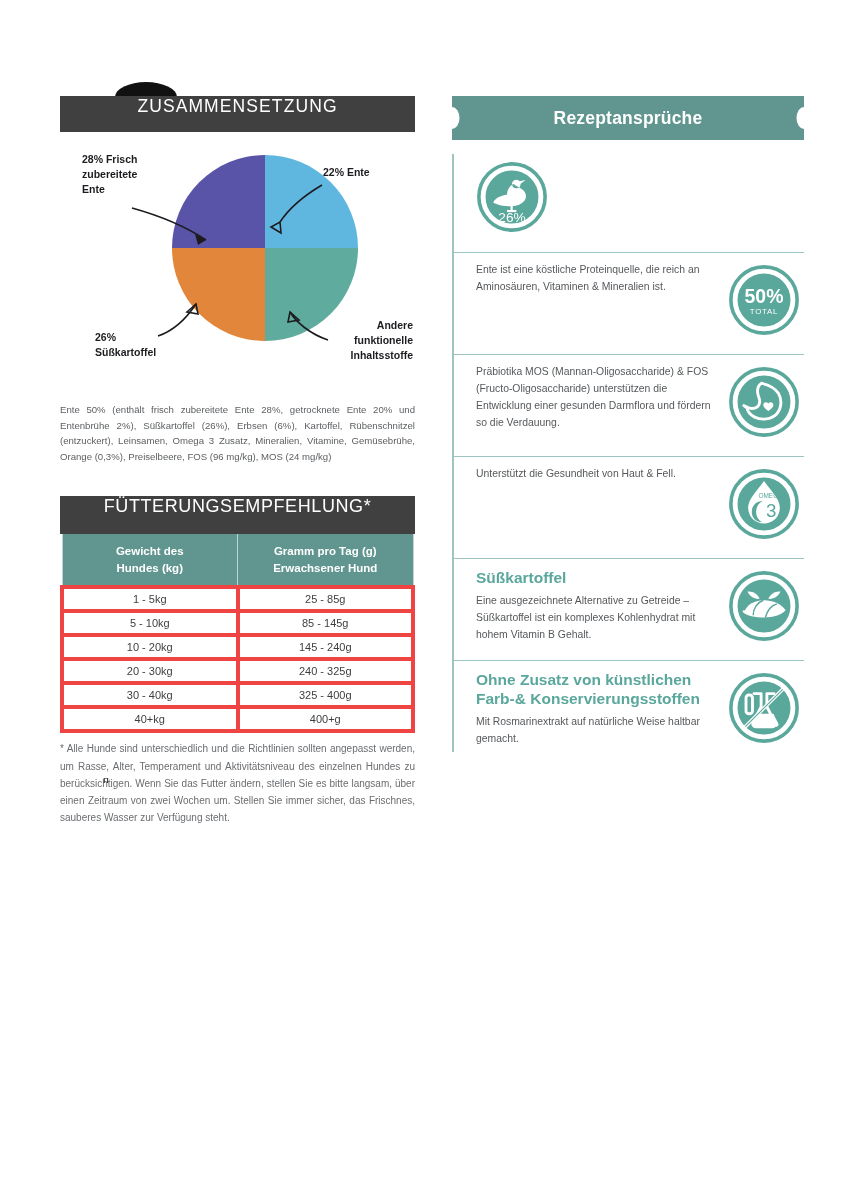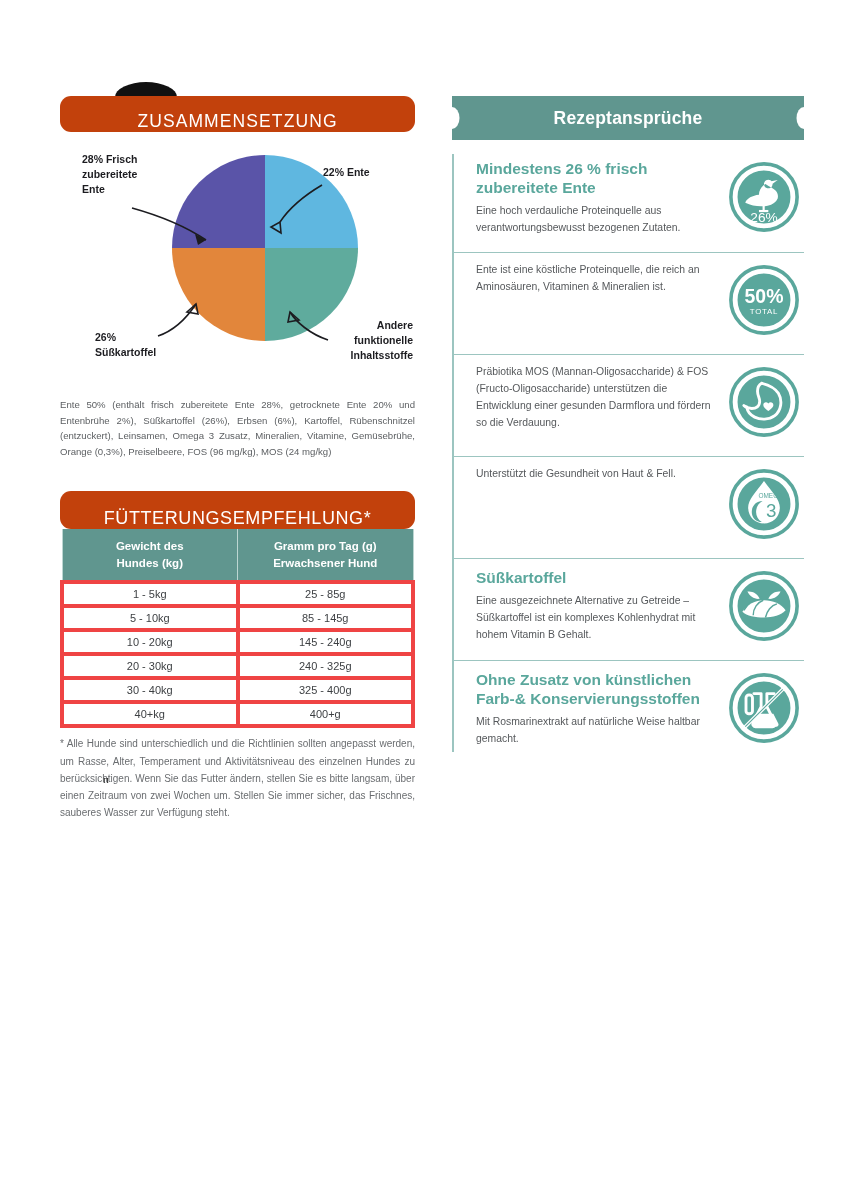--- a/index.html
+++ b/index.html
@@ -18,22 +18,22 @@
     position: absolute; left: 55px; top: -14px;
     width: 62px; height: 30px;
     background: #111111;
     border-radius: 50%;
     z-index: 0;
   }
 
   .banner-left {
     position: relative; z-index: 1;
     height: 36px;
-    background: #c2410c;
-    display: flex; align-items: flex-end; justify-content: center; border-radius: 11px;
+    background: #404040;
+    display: flex; align-items: flex-start; justify-content: center;
   }
   .banner-left-title {
     color: #ffffff; font-size: 17.5px; letter-spacing: 1.1px;
     font-weight: 400;
   }
 
   
   .pie-wrap { position: relative; height: 248px; margin-top: 8px; }
   .pie {
     position: absolute; left: 112px; top: 15px;
@@ -49,21 +49,21 @@
     font-size: 10.5px; font-weight: bold; color: #1c1c20;
     line-height: 1.45;
   }
   .lbl-a { left: 22px;  top: 12px; }
   .lbl-b { left: 263px; top: 25px; }
   .lbl-c { left: 275px; top: 178px; text-align: right; width: 78px; }
   .lbl-d { left: 35px;  top: 190px; }
   .pie-arrows { position: absolute; left: 0; top: 0; width: 355px; height: 248px; }
 
   .ingredients {
-    margin-top: 9px;
+    margin-top: 14px;
     font-size: 9.6px; line-height: 1.62; color: #5d6063;
     text-align: justify;
   }
 
   
   .table-block { margin-top: 32px; width: 355px; }
   .banner-left.table-head { height: 38px; }
   .banner-left.table-head .banner-left-title { font-size: 18px; letter-spacing: .6px; }
 
   table.feed { width: 100%; border-collapse: collapse; table-layout: fixed; }
@@ -230,24 +230,20 @@
 
     <div class="ribbon">
       <span class="notch l"></span>
       <span class="notch r"></span>
       <span class="ribbon-title">Rezeptansprüche</span>
     </div>
 
     <div class="claims">
 
       <div class="claim">
-        <div class="body">
-          <h3>Mindestens 26 % frisch zubereitete Ente</h3>
-          <p>Eine hoch verdauliche Proteinquelle aus verantwortungsbewusst bezogenen Zutaten.</p>
-        </div>
         <svg class="badge" viewBox="0 0 100 100">
           <circle cx="50" cy="50" r="46" fill="none" stroke="#5aa79c" stroke-width="5"></circle>
           <circle cx="50" cy="50" r="38" fill="#5aa79c"></circle>
           <circle cx="50" cy="50" r="38" fill="none" stroke="#fff" stroke-width="2.5"></circle>
           <path d="M56,26 a6,6 0 1,1 -0.1,0 M60,28 l9,-1.5 l-7,5
                    M52,32 c-6,3 -9,9 -9,15 c-9,1 -17,5 -19,11
                    c10,5 22,6 31,4 c7,-1.5 12,-5 14,-10
                    c1,-4 0,-8 -3,-11 c-3,-3 -8,-5 -14,-9 z" fill="#ffffff"></path>
           <rect x="48" y="56" width="3" height="14" fill="#ffffff"></rect>
           <rect x="43" y="68" width="13" height="3" fill="#ffffff"></rect>

